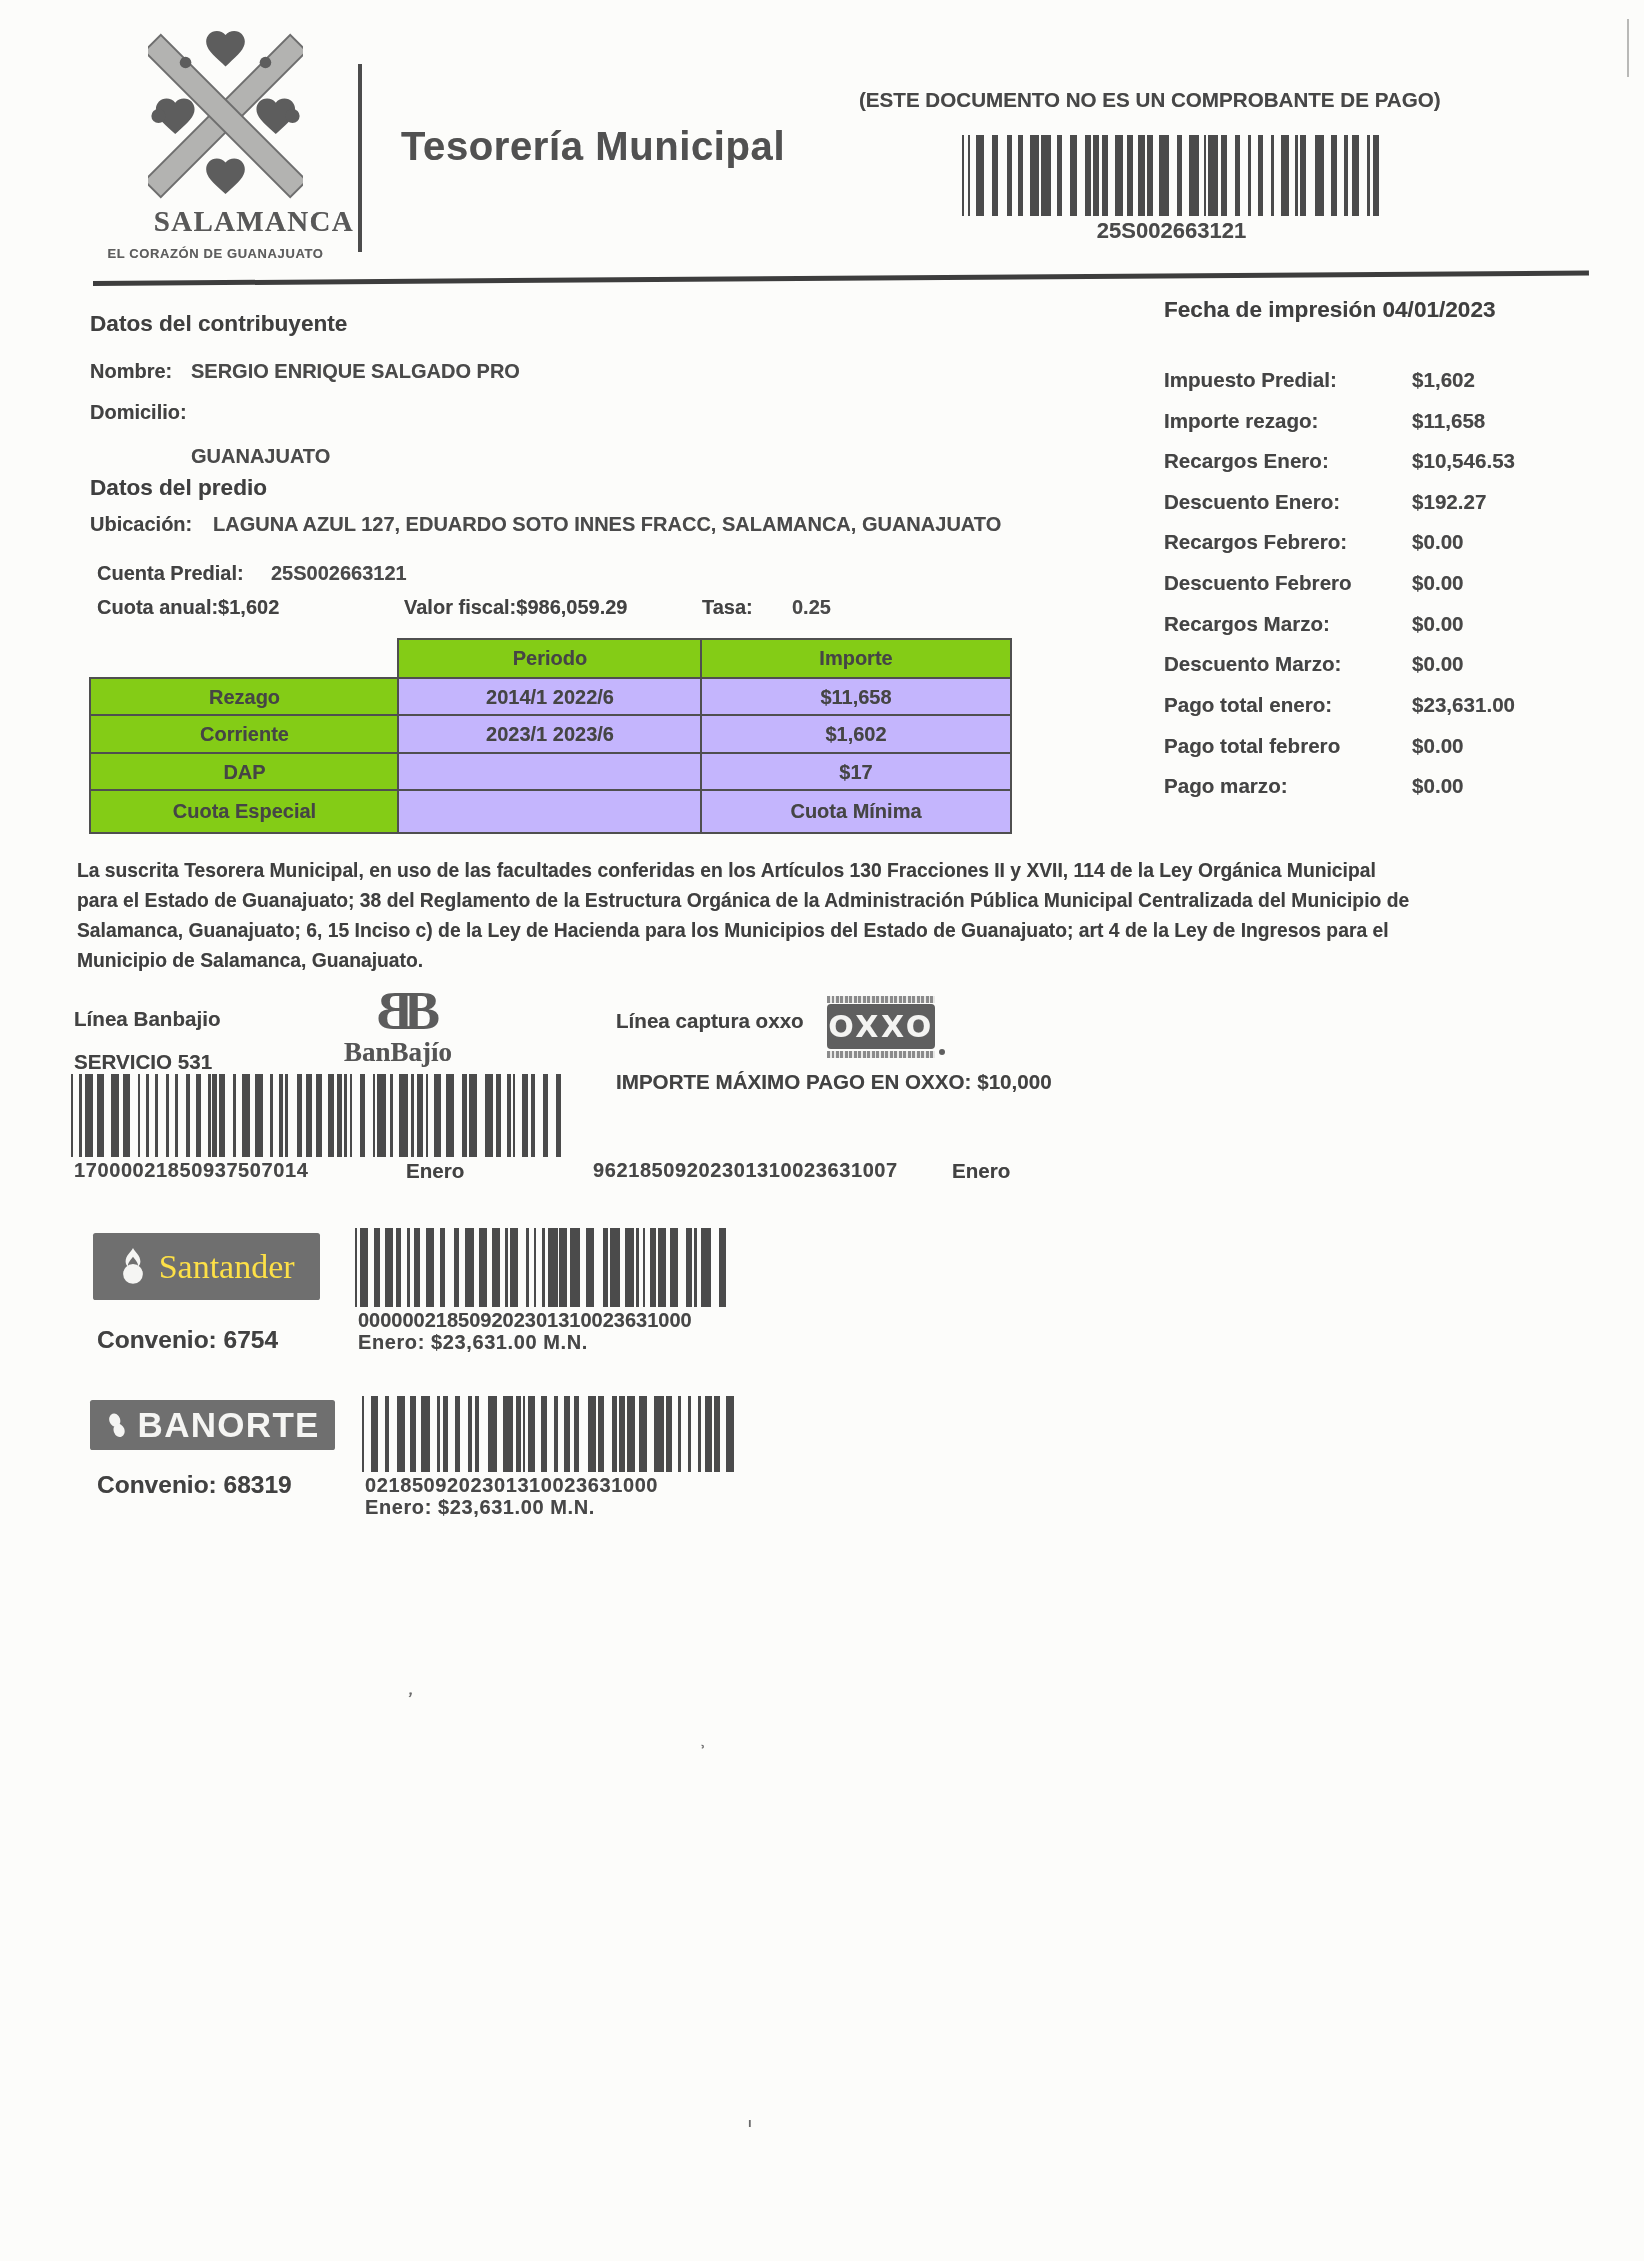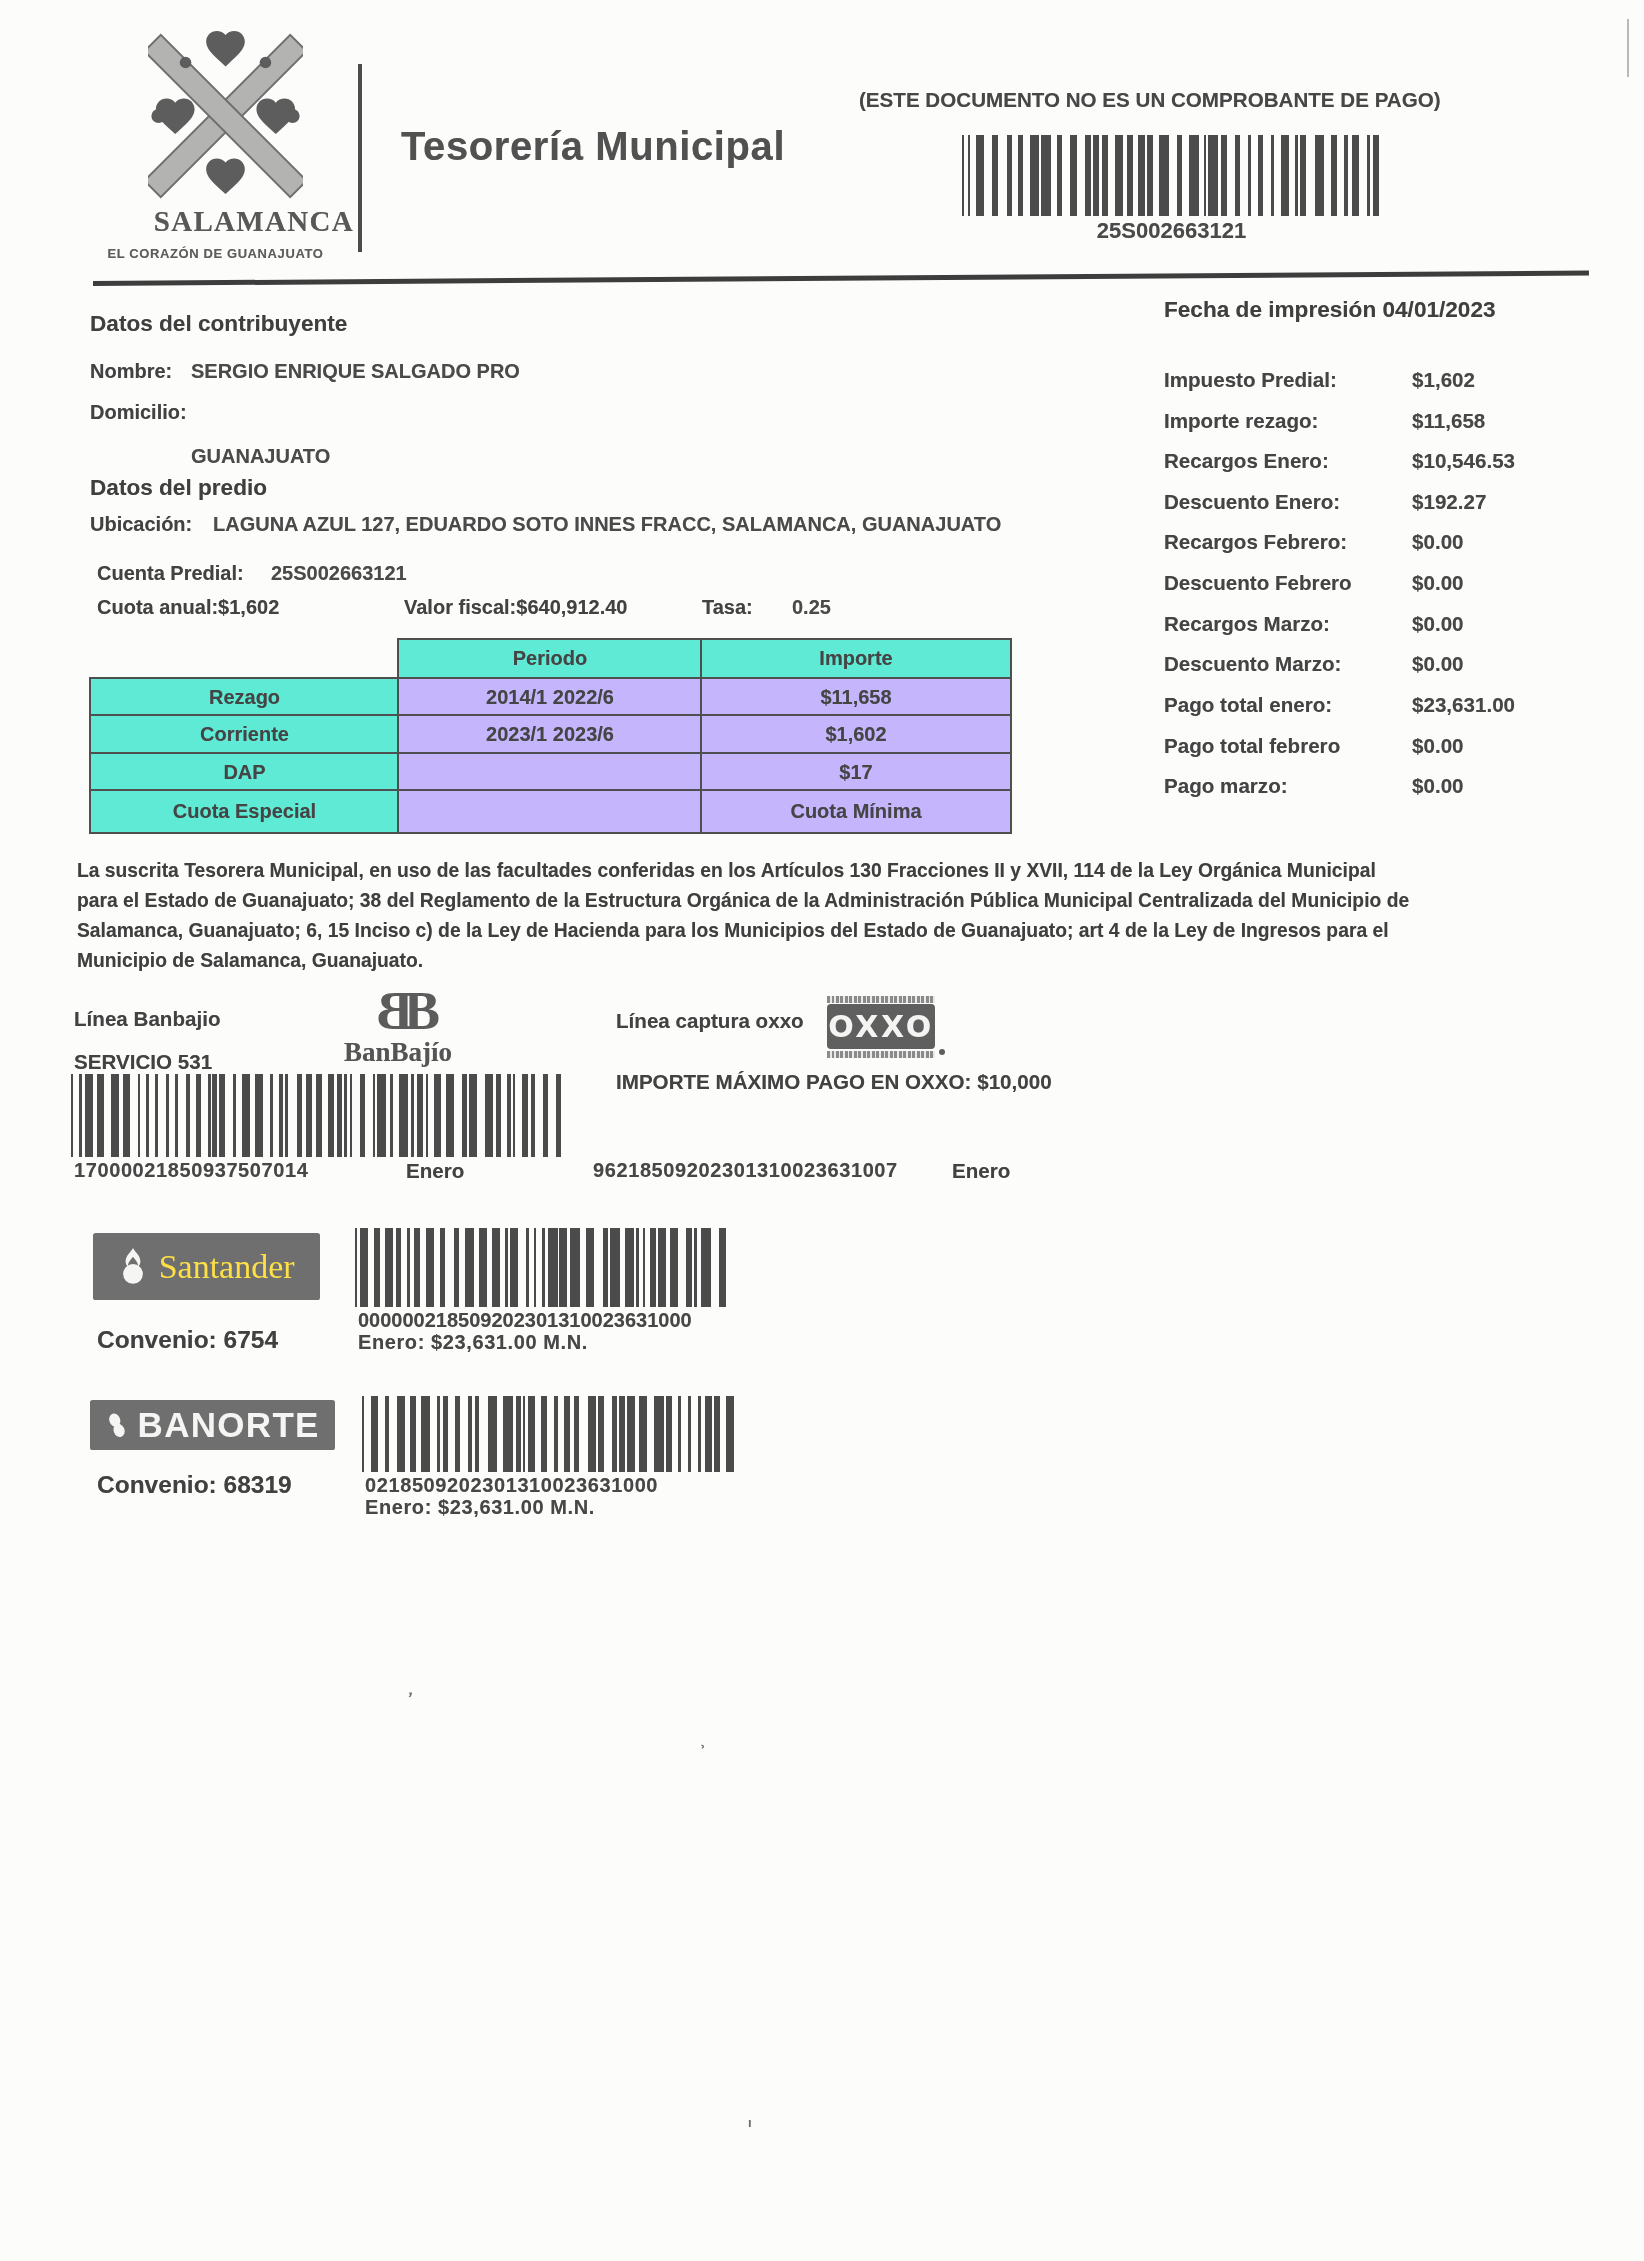--- a/index.html
+++ b/index.html
@@ -27,21 +27,21 @@
   .lbl{font-size:20px;font-weight:bold;color:#424242;}
   .val{font-size:20px;font-weight:bold;color:#4a4a4a;}
   
   .sum-row{position:absolute;left:0;width:490px;height:39px;}
   .sum-row .sl{position:absolute;left:0;top:0;font-size:20.6px;font-weight:bold;color:#444;}
   .sum-row .sv{position:absolute;left:248px;top:0;font-size:20.6px;font-weight:bold;color:#474747;}
   
   .tbl-cell{position:absolute;border:2.6px solid #4f4f4f;box-sizing:border-box;
     display:flex;align-items:center;justify-content:center;
     font-size:20px;font-weight:bold;color:#454545;}
-  .shade{background:#5eead4;}
+  .shade{background:#84cc16;}
   .white{background:#c4b5fd;}
   
   .legal{font-size:19.3px;font-weight:bold;color:#3f3f3f;line-height:30px;}
   
   .bank-lbl{font-size:20.6px;font-weight:bold;color:#424242;}
   .banbajio-glyph{font-family:"Liberation Serif","DejaVu Serif",serif;font-size:54px;font-weight:bold;color:#5c5c5c;line-height:1;}
   .banbajio-glyph .mir{display:inline-block;transform:scaleX(-1);margin-right:-9px;}
   .banbajio-name{font-family:"Liberation Serif","DejaVu Serif",serif;font-size:27px;font-weight:bold;color:#555;}
   .oxxo-band{height:7px;background:repeating-linear-gradient(90deg,#8b8b8b 0 2.6px,#e9e9e7 2.6px 4.5px);}
   .oxxo-box{background:#5f5f5f;border-radius:3.9px;display:flex;align-items:center;justify-content:center;}
@@ -131,21 +131,21 @@
   <div class="abs val scan" style="left:191px;top:360px;">SERGIO ENRIQUE SALGADO PRO</div>
   <div class="abs lbl scan" style="left:90px;top:401px;">Domicilio:</div>
   <div class="abs val scan" style="left:191px;top:445px;">GUANAJUATO</div>
 
   <div class="abs h2 scan" style="left:90px;top:475px;">Datos del predio</div>
   <div class="abs lbl scan" style="left:90px;top:513px;">Ubicación:</div>
   <div class="abs val scan" style="left:213px;top:513px;">LAGUNA AZUL 127, EDUARDO SOTO INNES FRACC, SALAMANCA, GUANAJUATO</div>
   <div class="abs lbl scan" style="left:97px;top:562px;">Cuenta Predial:</div>
   <div class="abs val scan" style="left:271px;top:562px;">25S002663121</div>
   <div class="abs lbl scan" style="left:97px;top:596px;">Cuota anual:$1,602</div>
-  <div class="abs lbl scan" style="left:404px;top:596px;">Valor fiscal:$640,912.40</div>
+  <div class="abs lbl scan" style="left:404px;top:596px;">Valor fiscal:$986,059.29</div>
   <div class="abs lbl scan" style="left:702px;top:596px;">Tasa:</div>
   <div class="abs val scan" style="left:792px;top:596px;">0.25</div>
 
   <div class="abs scan" style="left:1164px;top:297px;font-size:22.6px;font-weight:bold;color:#3f3f3f;">Fecha de impresión 04/01/2023</div>
   <div class="abs" style="left:1164px;top:368px;width:490px;height:451px;">
     <div class="sum-row scan" style="top:0px;">
         <span class="sl">Impuesto Predial:</span>
         <span class="sv">$1,602</span>
       </div>
     <div class="sum-row scan" style="top:41px;">

